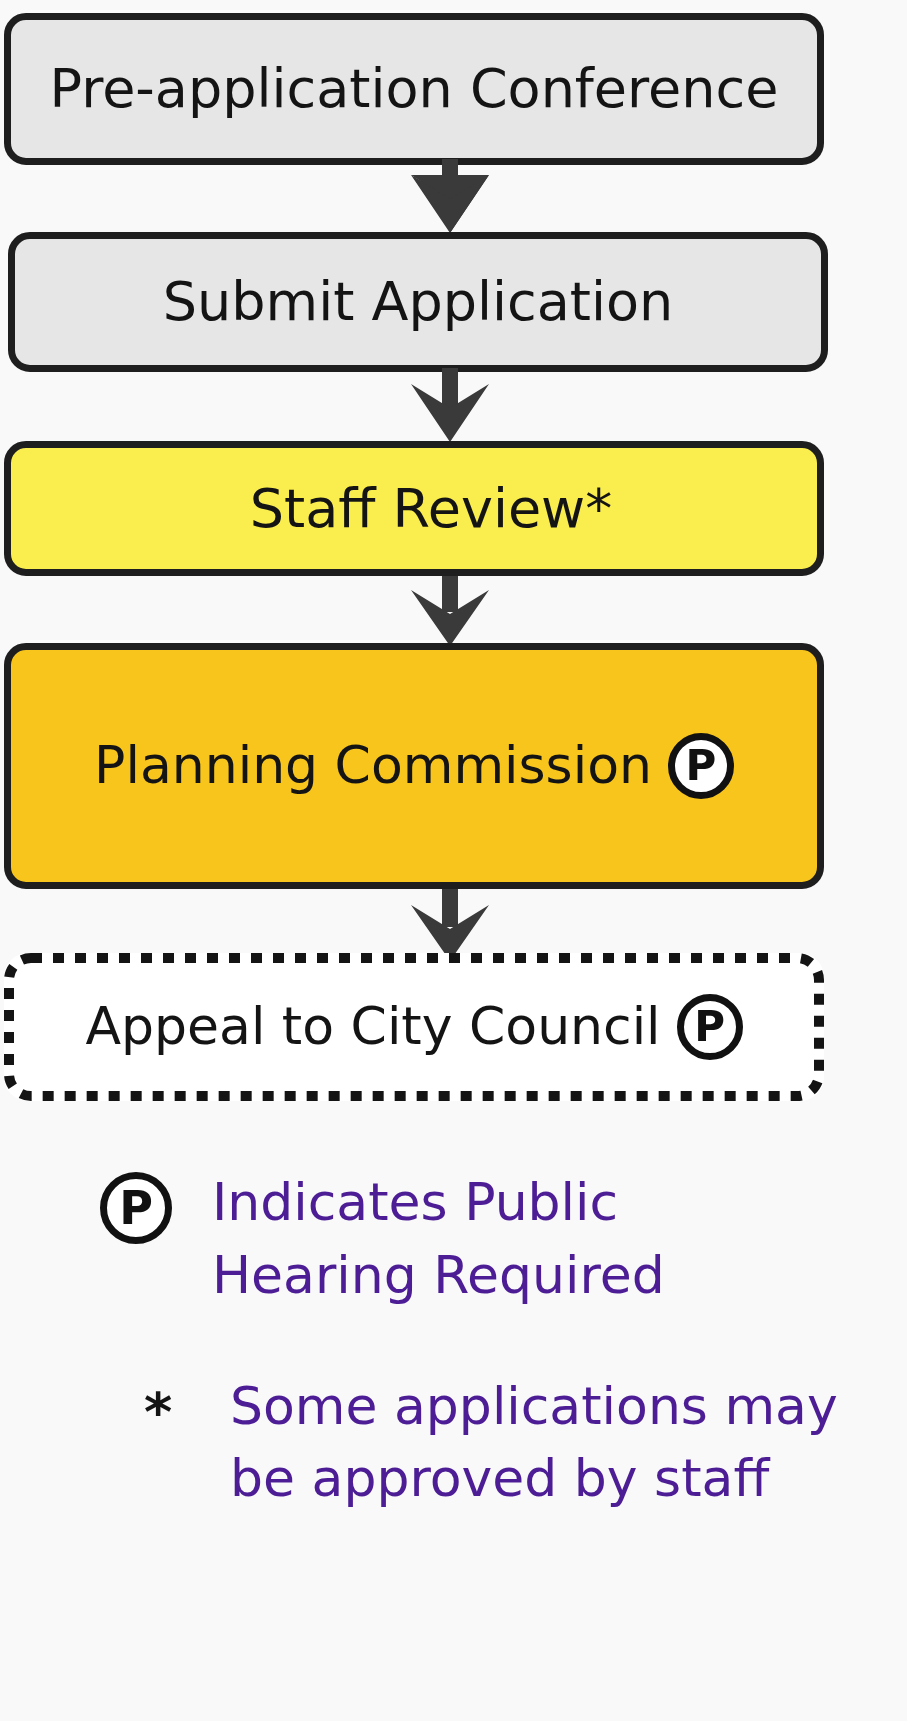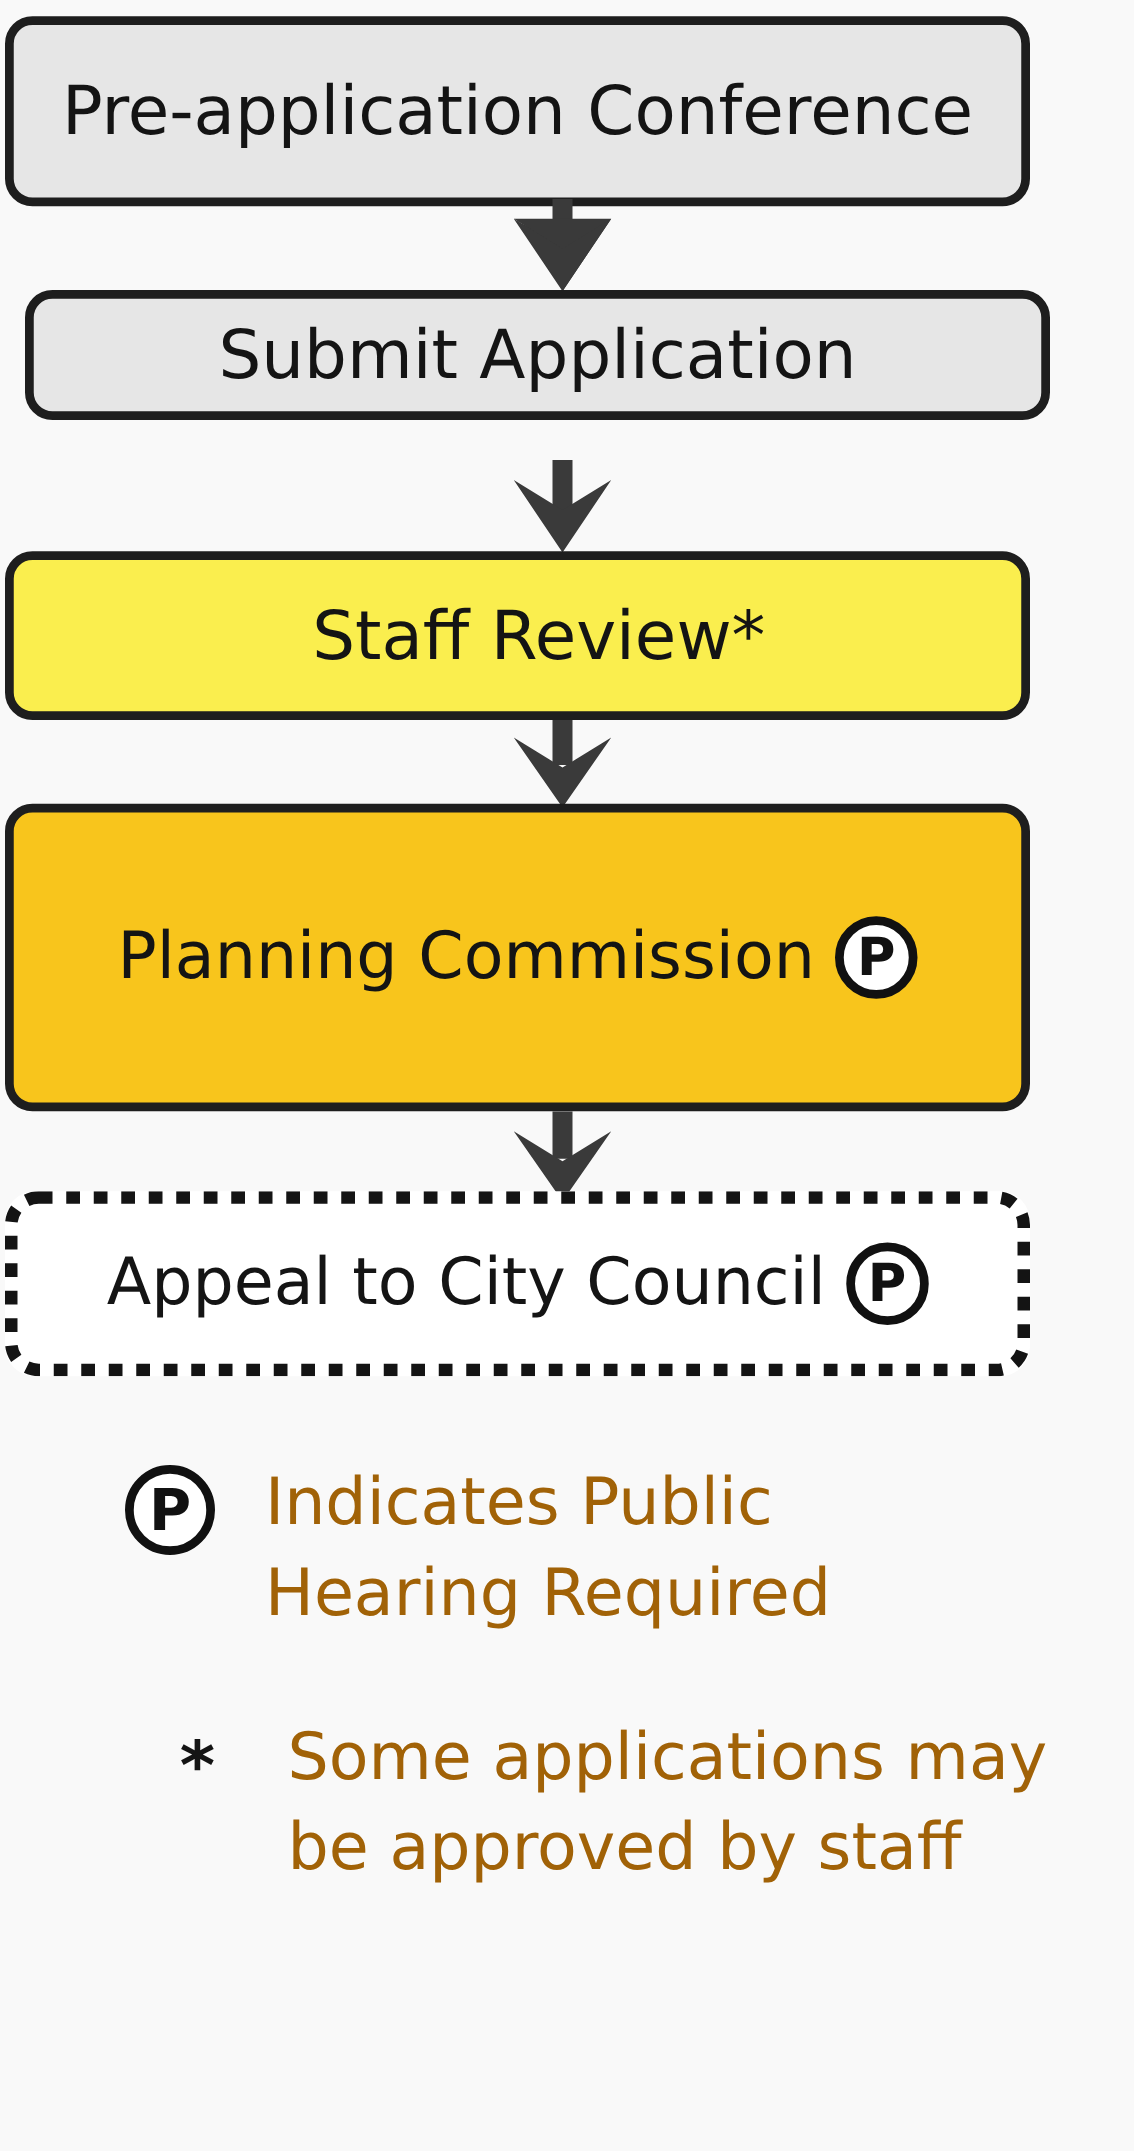--- a/index.html
+++ b/index.html
@@ -46,21 +46,21 @@
   }
   .dotted-svg {
     position: absolute;
     left: 0; top: 0;
     width: 100%; height: 100%;
     pointer-events: none;
   }
 
   
   #node-preapp   { left: 4px;  top: 13px;  width: 820px; height: 152px; font-size: 54px; }
-  #node-submit   { left: 20px;  top: 232px; width: 820px; height: 104px; font-size: 54px; }
+  #node-submit   { left: 8px;  top: 232px; width: 820px; height: 140px; font-size: 54px; }
   #node-staff    { left: 4px;  top: 441px; width: 820px; height: 135px; font-size: 54px; padding-left: 34px; }
   #node-planning { left: 4px;  top: 643px; width: 820px; height: 246px; font-size: 52px; }
   #node-appeal   { left: 4px;  top: 953px; width: 820px; height: 148px; font-size: 52px; }
 
   #node-planning .node-inner {
     display: flex;
     flex-direction: column;
     align-items: center;
     justify-content: center;
     gap: 4px;
@@ -134,21 +134,21 @@
     font-size: 54px;
     font-weight: bold;
     line-height: 1;
     padding-top: 16px;
     color: #141414;
   }
   .legend-text {
     margin-left: 38px;
     font-size: 52px;
     line-height: 1.40;
-    color: #a16207;
+    color: #4c1d95;
     white-space: pre-line;
   }
   #legend-row-star .legend-text { margin-left: 34px; }
 </style>
 </head>
 <body>
 
 <div id="flow">
 
   <div class="node gray" id="node-preapp">

